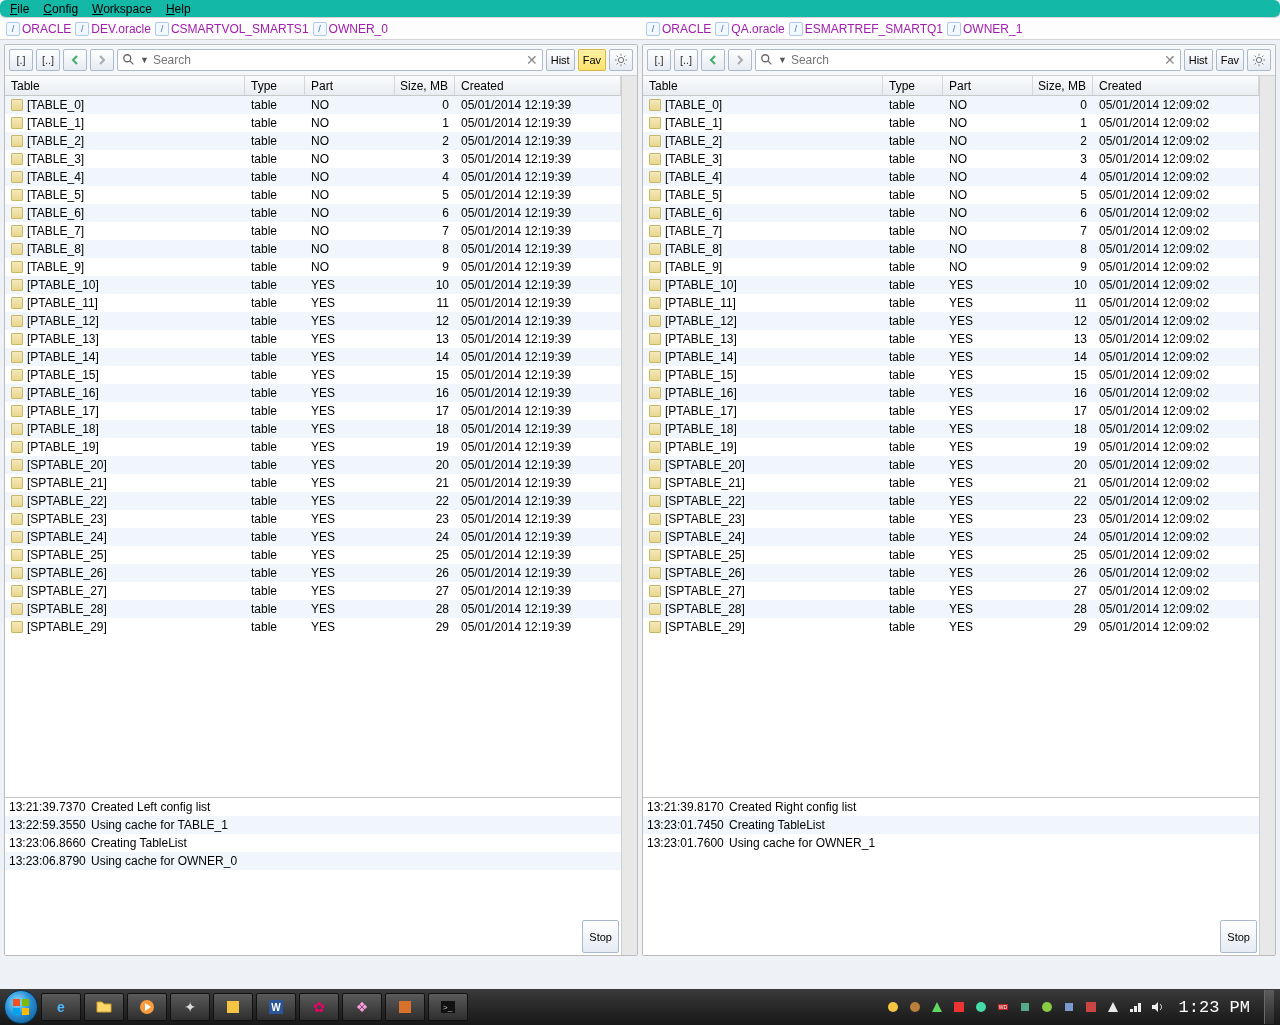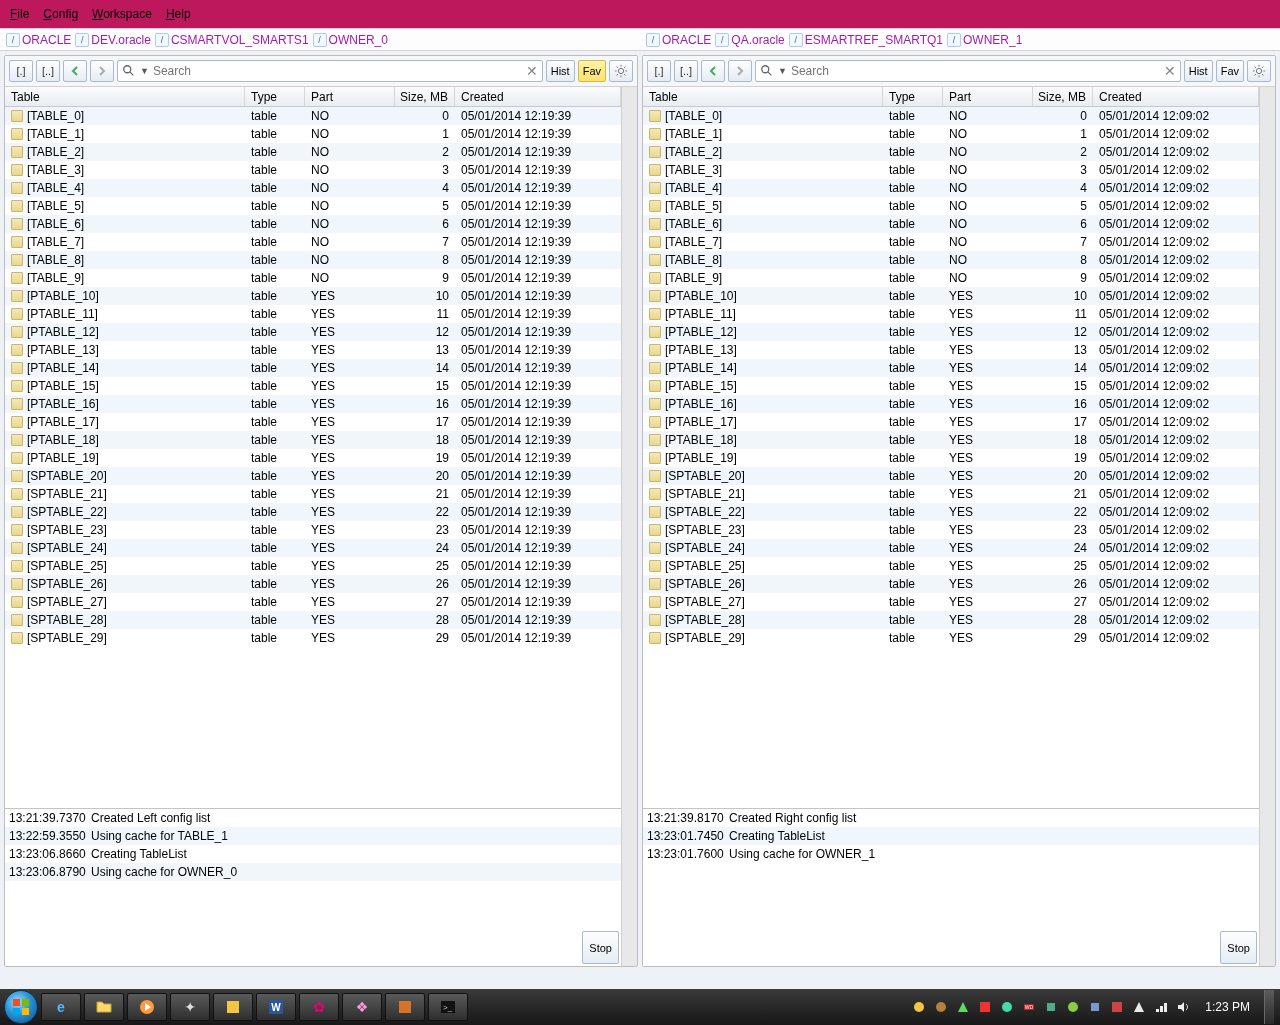--- a/index.html
+++ b/index.html
@@ -9,24 +9,25 @@
   background: #eef2f6;
   width: 1280px;
   height: 1025px;
   overflow: hidden;
   color: #000;
 }
 .menubar {
   display: flex;
   gap: 14px;
   padding: 2px 10px;
-  background: #be185d;
+  background: #14b8a6;
   border-bottom: 1px solid #d4d4d4;
-  height: 29px;
+  height: 18px;
   align-items: center;
+  border-radius: 6px;
 }
 .menubar span { cursor: default; }
 .menubar span u { text-decoration: underline; }
 .breadcrumbs-row {
   display: flex;
   height: 22px;
   background: #fdfdfd;
   border-bottom: 1px solid #d4d4d4;
 }
 .breadcrumb-half {
@@ -186,21 +187,21 @@
   background: linear-gradient(#5a5a5a,#2e2e2e);
   border: 1px solid #111;
   display: flex; align-items: center; justify-content: center;
 }
 .task-item svg, .task-item .glyph { width: 18px; height: 18px; color: #ddd; font-size: 14px; display: flex; align-items:center; justify-content:center;}
 .tray {
   margin-left: auto; display: flex; align-items: center; gap: 6px; padding-right: 2px;
 }
 .tray .tic { width: 16px; height: 16px; display: flex; align-items:center; justify-content:center; }
 .tray .tic svg { width: 14px; height: 14px; }
-.clock { color: #fff; font-size: 12px; padding: 0 8px; }
+.clock { color: #fff; font-size: 17px; padding: 0 8px; font-family: Liberation Mono, monospace; }
 .show-desktop { width: 10px; height: 34px; background: linear-gradient(#5c5c5c,#2a2a2a); border-left: 1px solid #6a6a6a; }
 .scroll-sliver {
   width: 16px; background: #e8e8e8; border-left: 1px solid #cfcfcf;
 }
 .pane-inner { display: flex; flex: 1; min-height: 0; }
 .pane-main { flex: 1; display: flex; flex-direction: column; min-width: 0; }
 </style>
 </head>
 <body>
 

